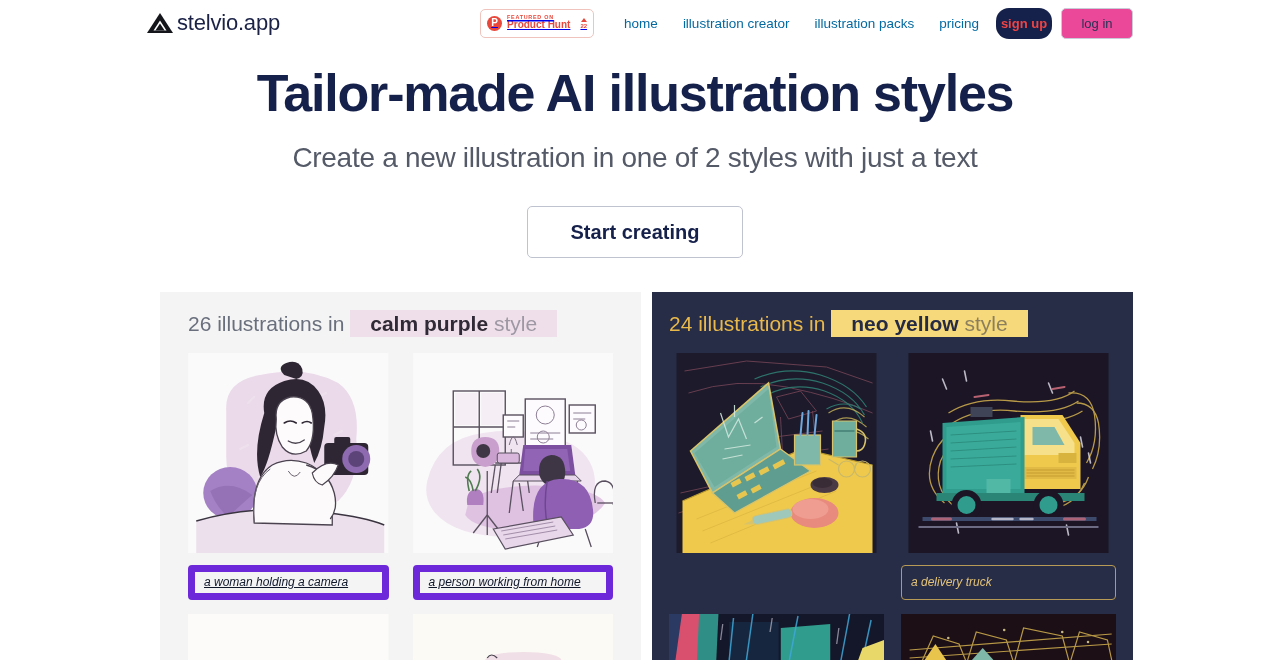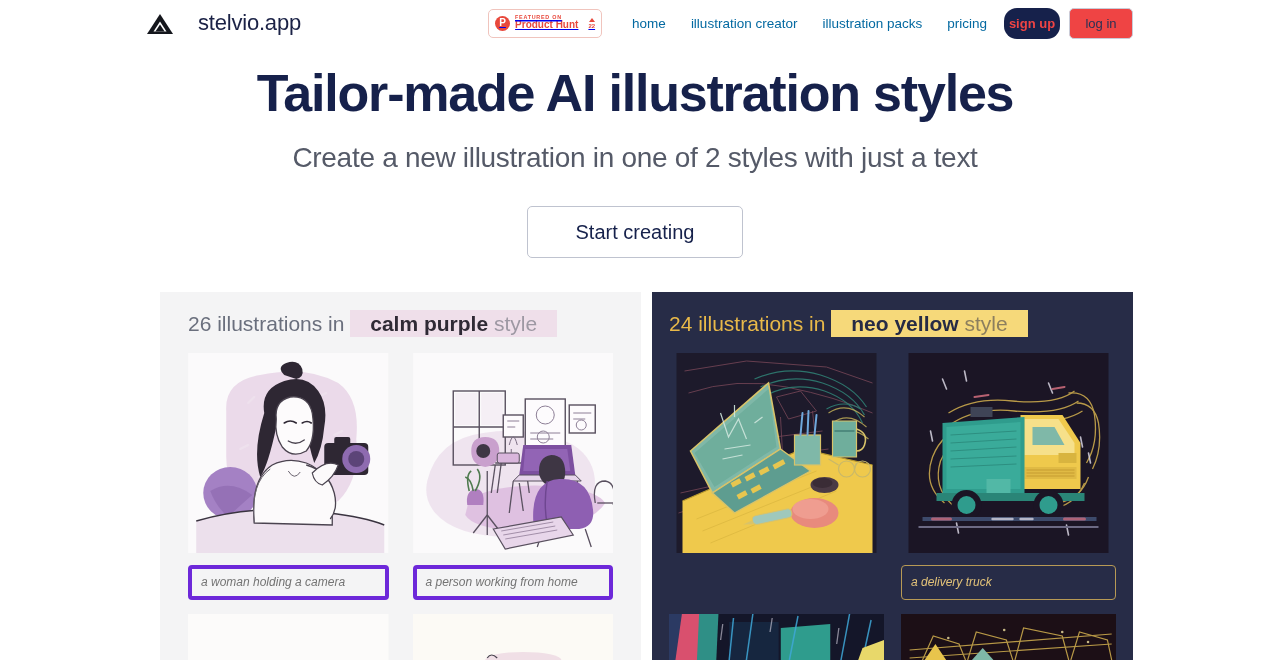--- a/index.html
+++ b/index.html
@@ -11,21 +11,21 @@
     color: #1b2246;
   }
 
   
   .header {
     height: 46px;
     display: flex;
     align-items: center;
     padding: 0 137px 0 145px;
   }
-  .brand { display: flex; align-items: flex-end; gap: 23px; }
+  .brand { display: flex; align-items: center; gap: 2px; }
   .logo-mark { width: 30px; height: 24px; display: block; }
   .brand-name {
     font-size: 22px;
     font-weight: 400;
     letter-spacing: -0.2px;
     color: #1b2246;
   }
 
   .nav-right {
     margin-left: auto;
@@ -104,26 +104,26 @@
     font-size: 13px;
     font-weight: bold;
     border: none;
     border-radius: 13px;
     width: 56px; height: 31px;
     cursor: pointer;
     font-family: inherit;
     margin-right: 9px;
   }
   .btn-login {
-    background: #ef4444;
+    background: #ec4899;
     color: #2a3154;
     font-size: 13px;
     border: 1px solid #c9ccd8;
     border-radius: 5px;
-    width: 64px; height: 31px;
+    width: 72px; height: 31px;
     cursor: pointer;
     font-family: inherit;
   }
 
   
   .hero { text-align: center; padding-top: 18px; }
   .hero-title {
     font-size: 52px;
     font-weight: bold;
     color: #16214b;
@@ -140,21 +140,21 @@
   .hero-cta {
     margin-top: 32px;
     display: inline-block;
     width: 216px; height: 52px;
     line-height: 50px;
     border: 1px solid #bfc3cf;
     border-radius: 5px;
     background: #ffffff;
     color: #16214b;
     font-size: 20px;
-    font-weight: normal;
+    font-weight: bold;
     cursor: pointer;
     font-family: inherit;
   }
 
   
   .panels {
     margin-top: 34px;
     display: flex;
     gap: 11px;
     padding: 0 137px 0 160px;
@@ -197,21 +197,21 @@
     height: 35px;
     border-radius: 4px;
     display: flex;
     align-items: center;
     padding: 0 9px;
     font-size: 12px;
     font-style: italic;
     white-space: nowrap;
     overflow: hidden;
   }
-  .caption-light { border: 4px solid #6d28d9; color: #737373; background: transparent; }
+  .caption-light { border: 7px solid #6d28d9; color: #0f172a; background: transparent; text-decoration: underline; }
   .caption-dark  { border: 1px solid #b79a55; color: #e3c379; background: transparent; }
 </style>
 </head>
 <body>
 
 <div class="header">
 
   <div class="brand">
     <svg class="logo-mark" viewBox="0 0 30 24">
       <path d="M15 2 L28 22 L2 22 Z" fill="#14161c"></path>

